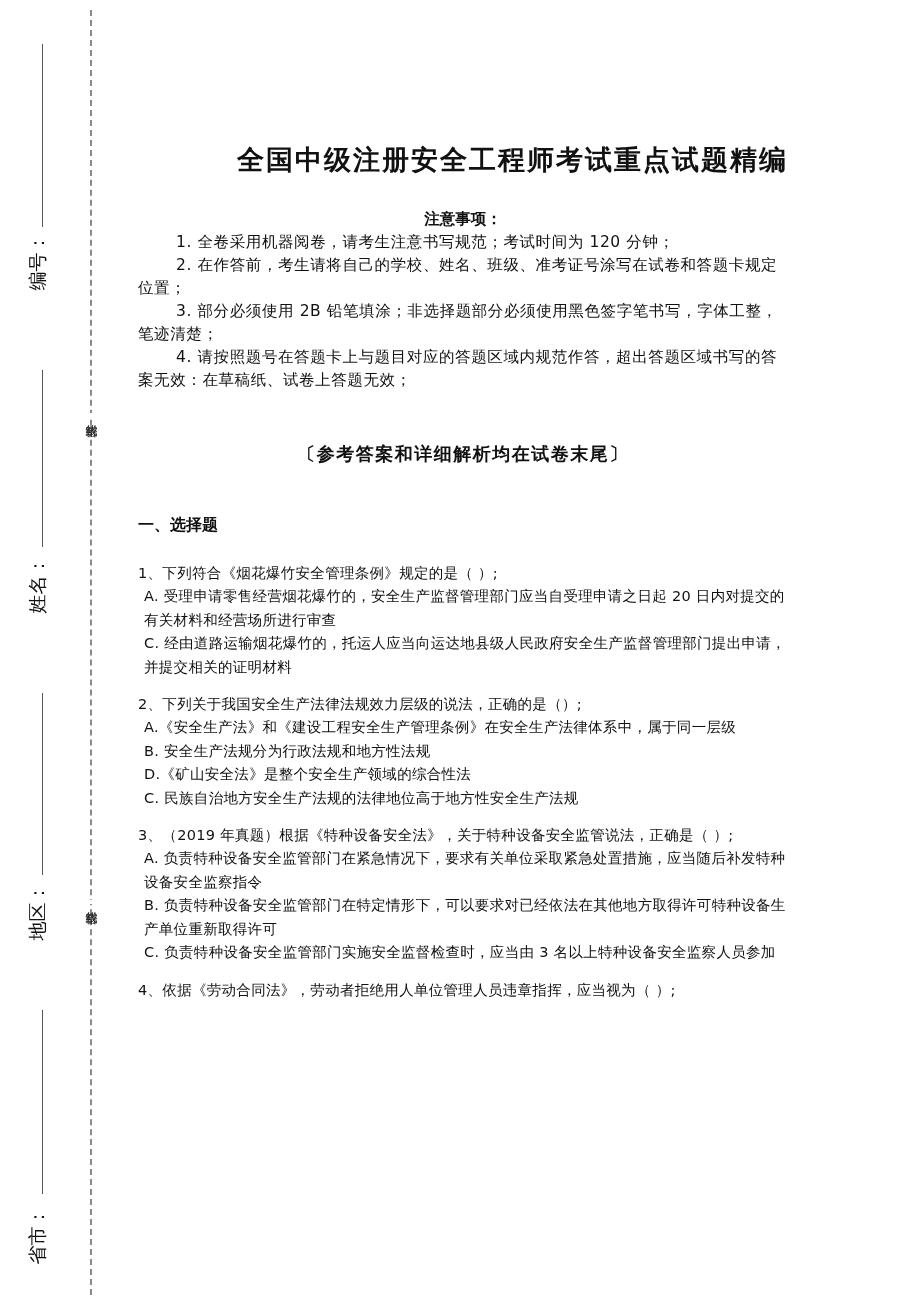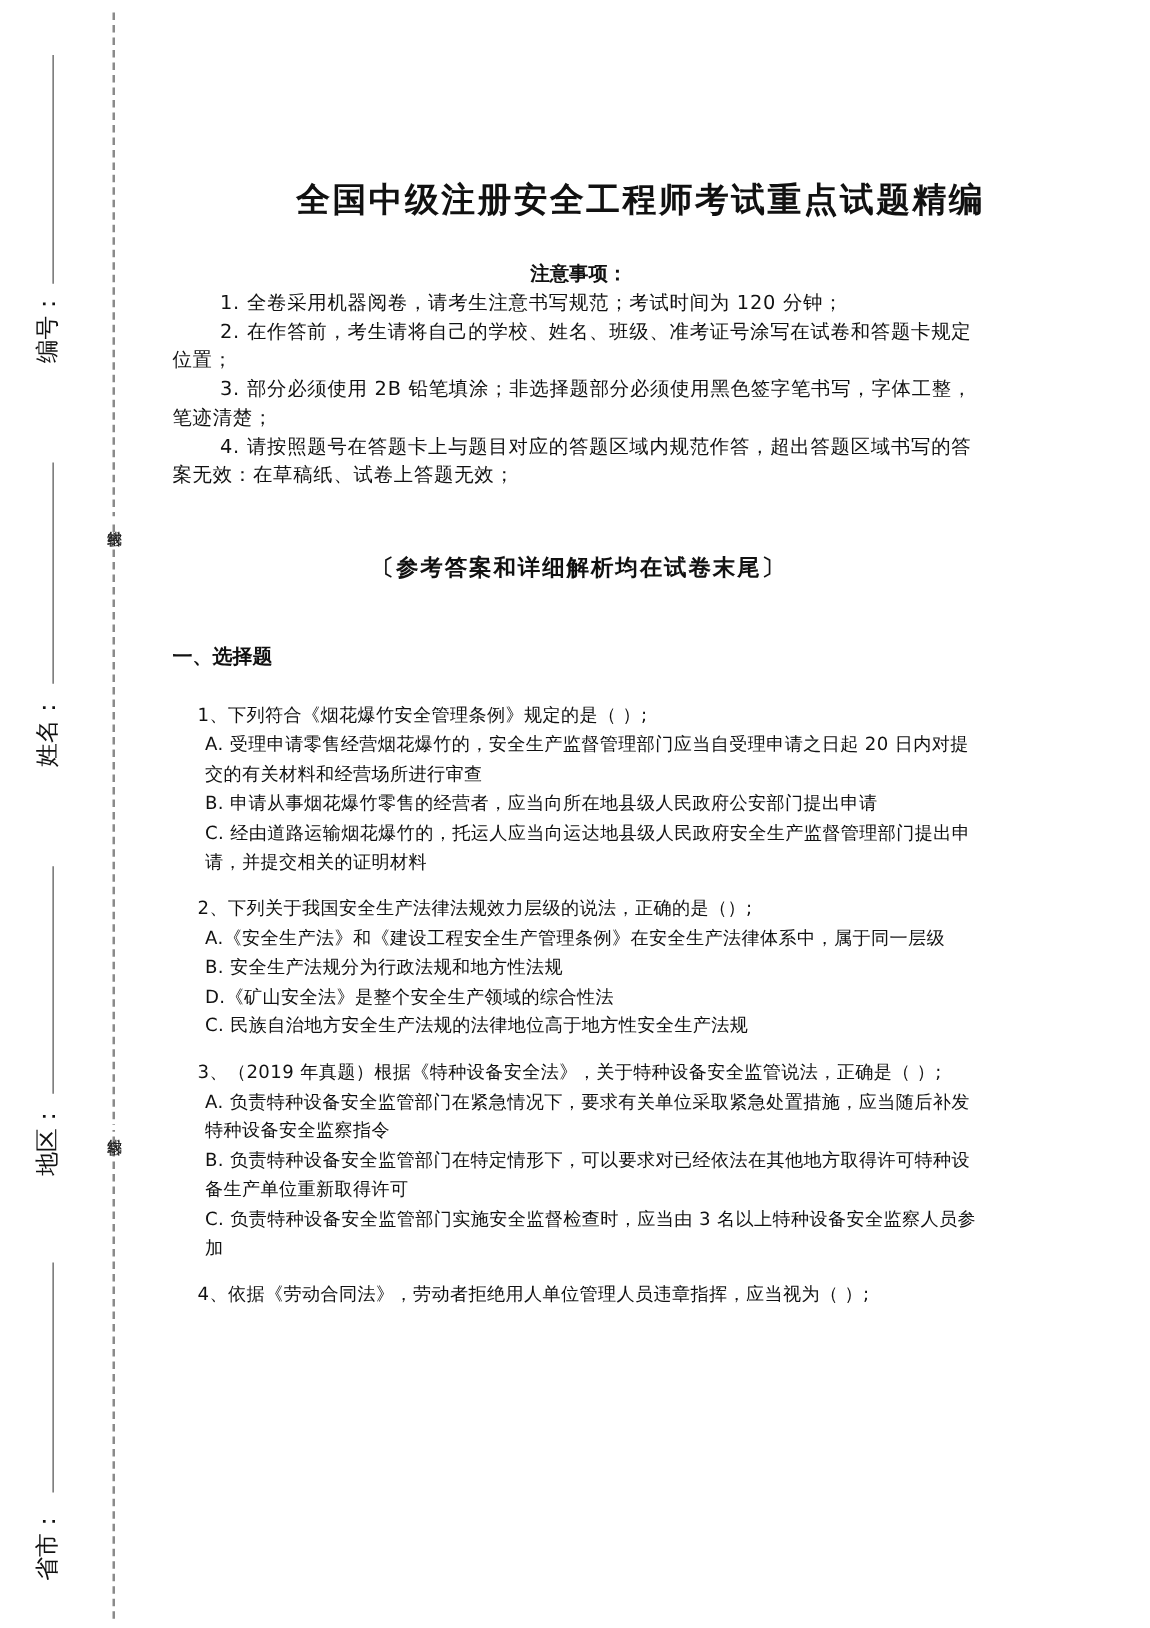--- a/index.html
+++ b/index.html
@@ -124,21 +124,20 @@
       top: 562px;
       left: 0;
       width: 650px;
       font-size: 14.5px;
       line-height: 23.4px;
       font-family: "DejaVu Sans", sans-serif;
       letter-spacing: 0.3px;
     }
     .question {
       margin-bottom: 14px;
-      margin-left: 20px;
     }
     .q-stem { }
     .q-option {
       padding-left: 6px;
       cursor: pointer;
     }
   </style>
 </head>
 <body>
 
@@ -178,21 +177,20 @@
 
   <div class="answer-note">〔参考答案和详细解析均在试卷末尾〕</div>
 
   <div class="section-title">一、选择题</div>
 
   <div class="questions">
 
     <div class="question">
       <div class="q-stem">1、下列符合《烟花爆竹安全管理条例》规定的是（ ）;</div>
       <div class="q-option">A. 受理申请零售经营烟花爆竹的，安全生产监督管理部门应当自受理申请之日起 20 日内对提交的有关材料和经营场所进行审查</div>
-      <div class="q-option">B. 申请从事烟花爆竹零售的经营者，应当向所在地县级人民政府公安部门提出申请</div>
       <div class="q-option">C. 经由道路运输烟花爆竹的，托运人应当向运达地县级人民政府安全生产监督管理部门提出申请，并提交相关的证明材料</div>
     </div>
 
     <div class="question">
       <div class="q-stem">2、下列关于我国安全生产法律法规效力层级的说法，正确的是（）;</div>
       <div class="q-option">A.《安全生产法》和《建设工程安全生产管理条例》在安全生产法律体系中，属于同一层级</div>
       <div class="q-option">B. 安全生产法规分为行政法规和地方性法规</div>
       <div class="q-option">D.《矿山安全法》是整个安全生产领域的综合性法</div>
       <div class="q-option">C. 民族自治地方安全生产法规的法律地位高于地方性安全生产法规</div>
     </div>

